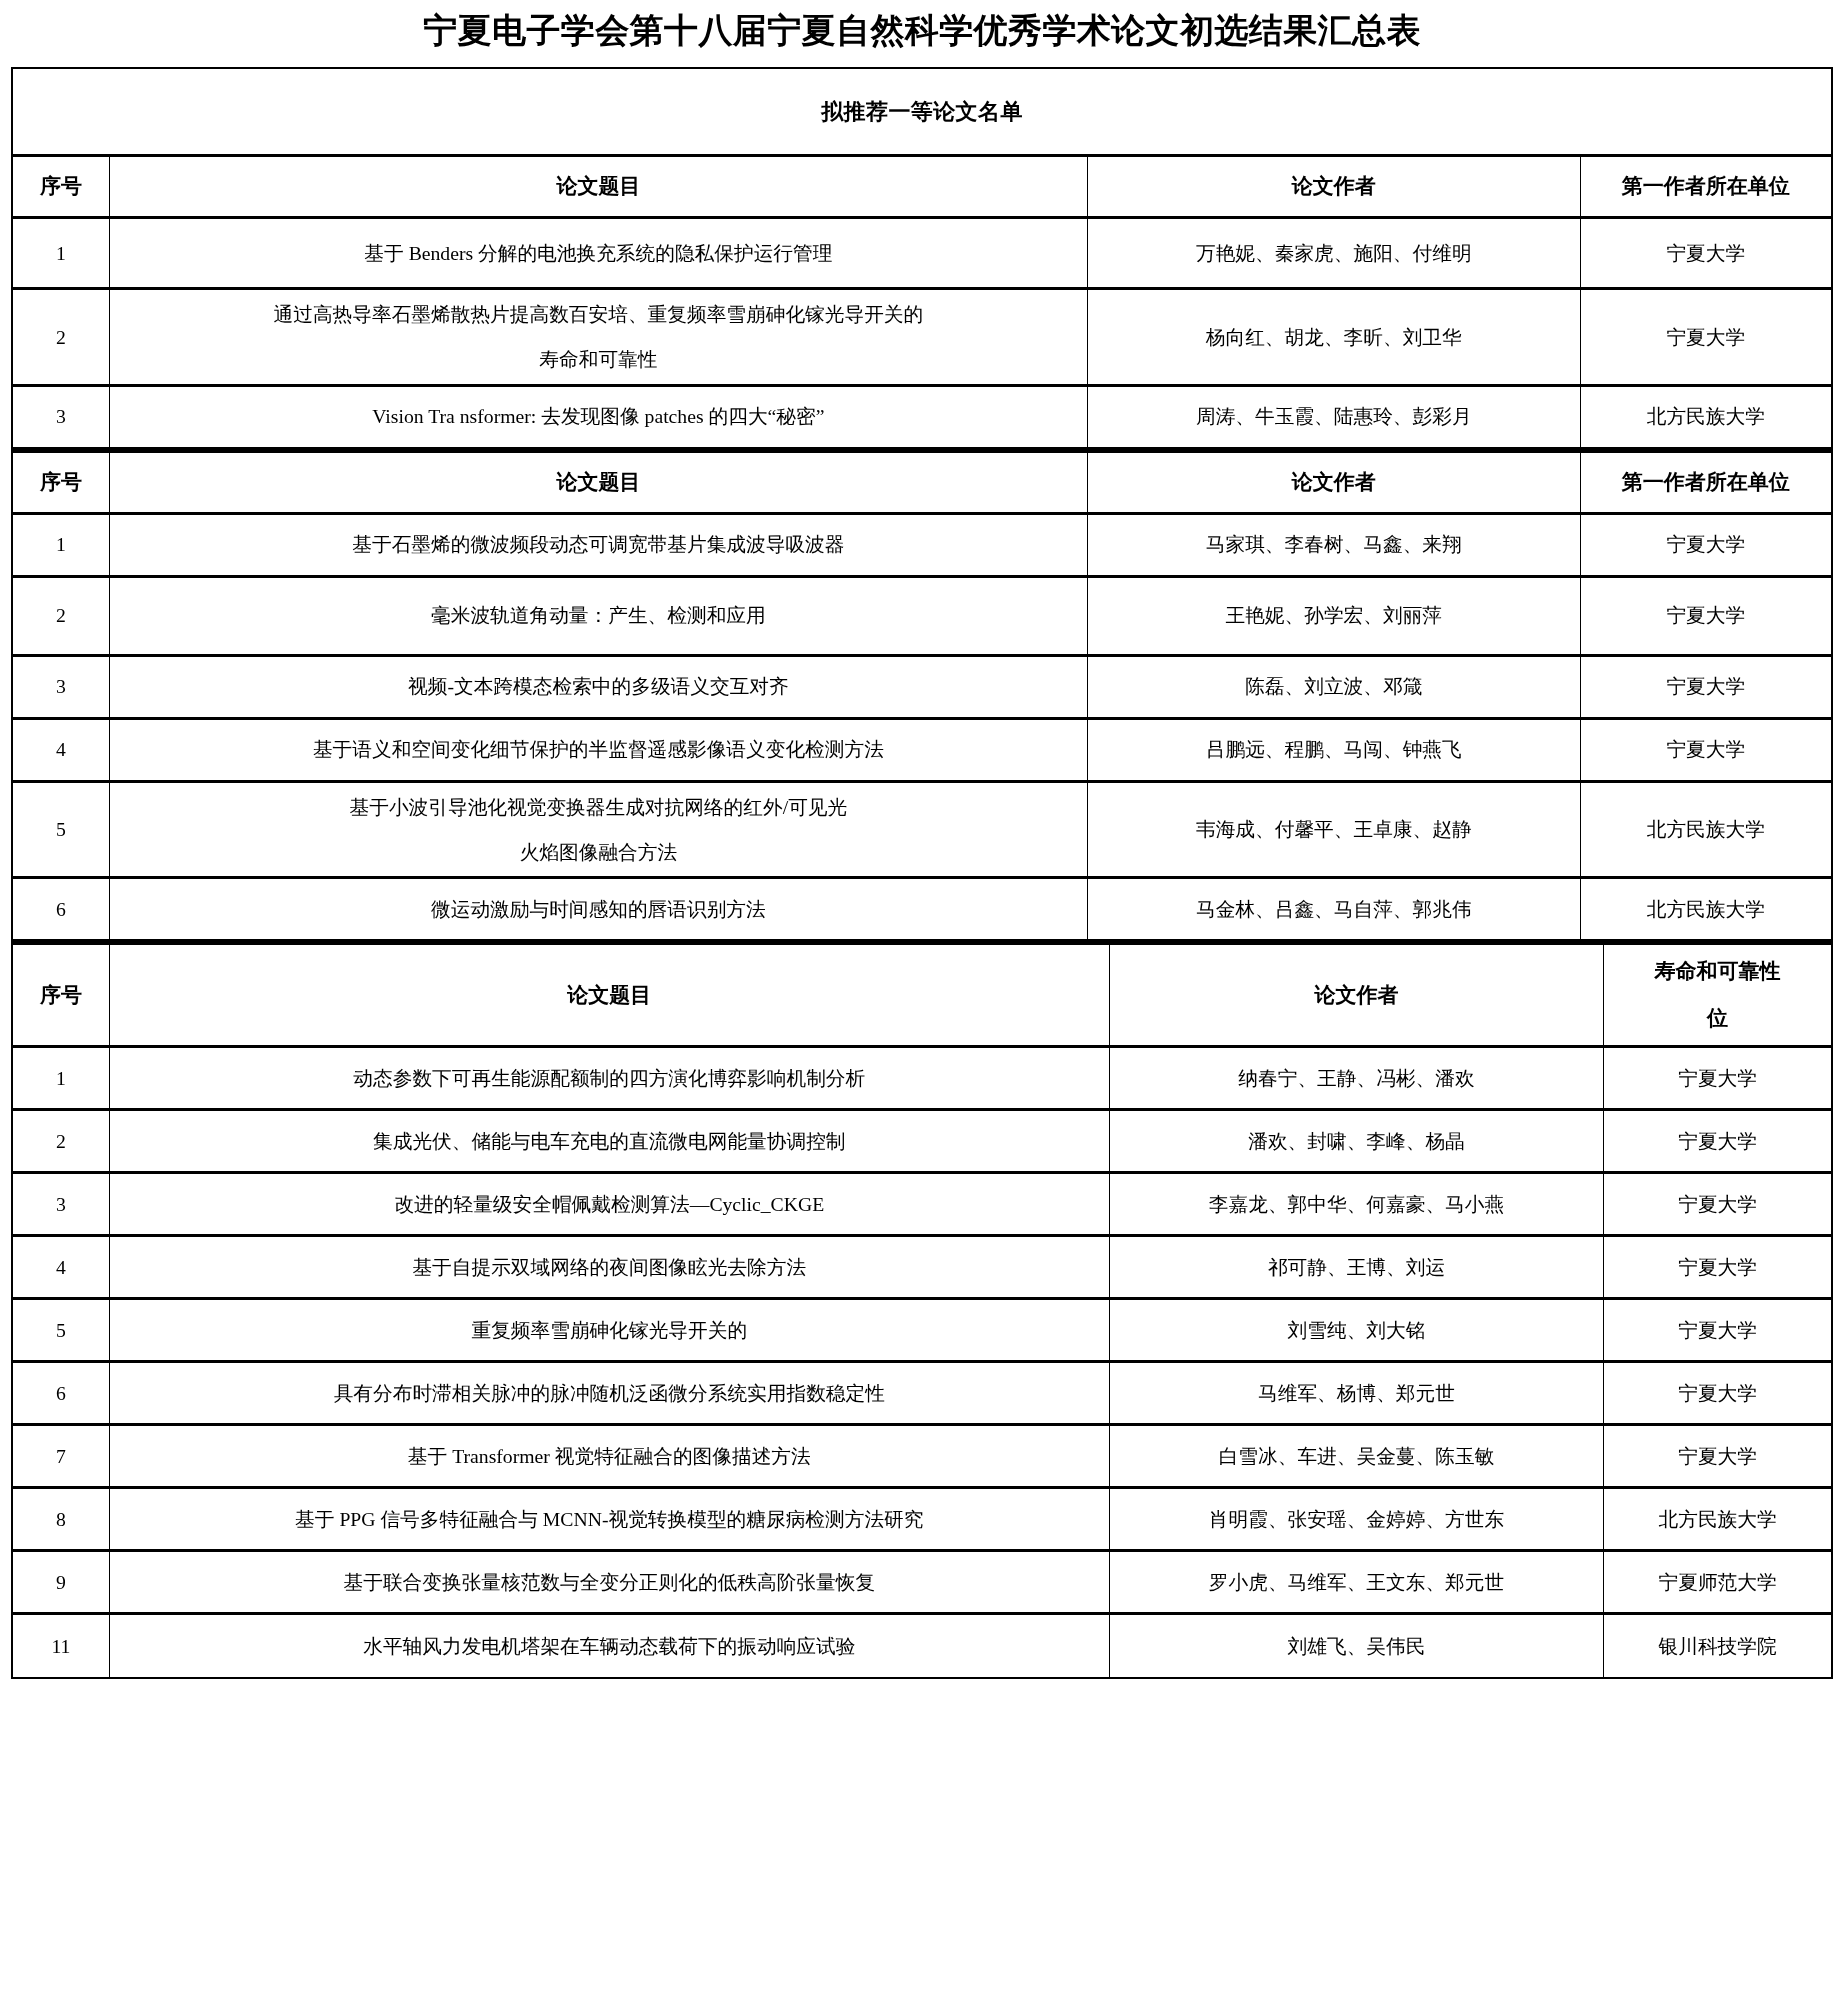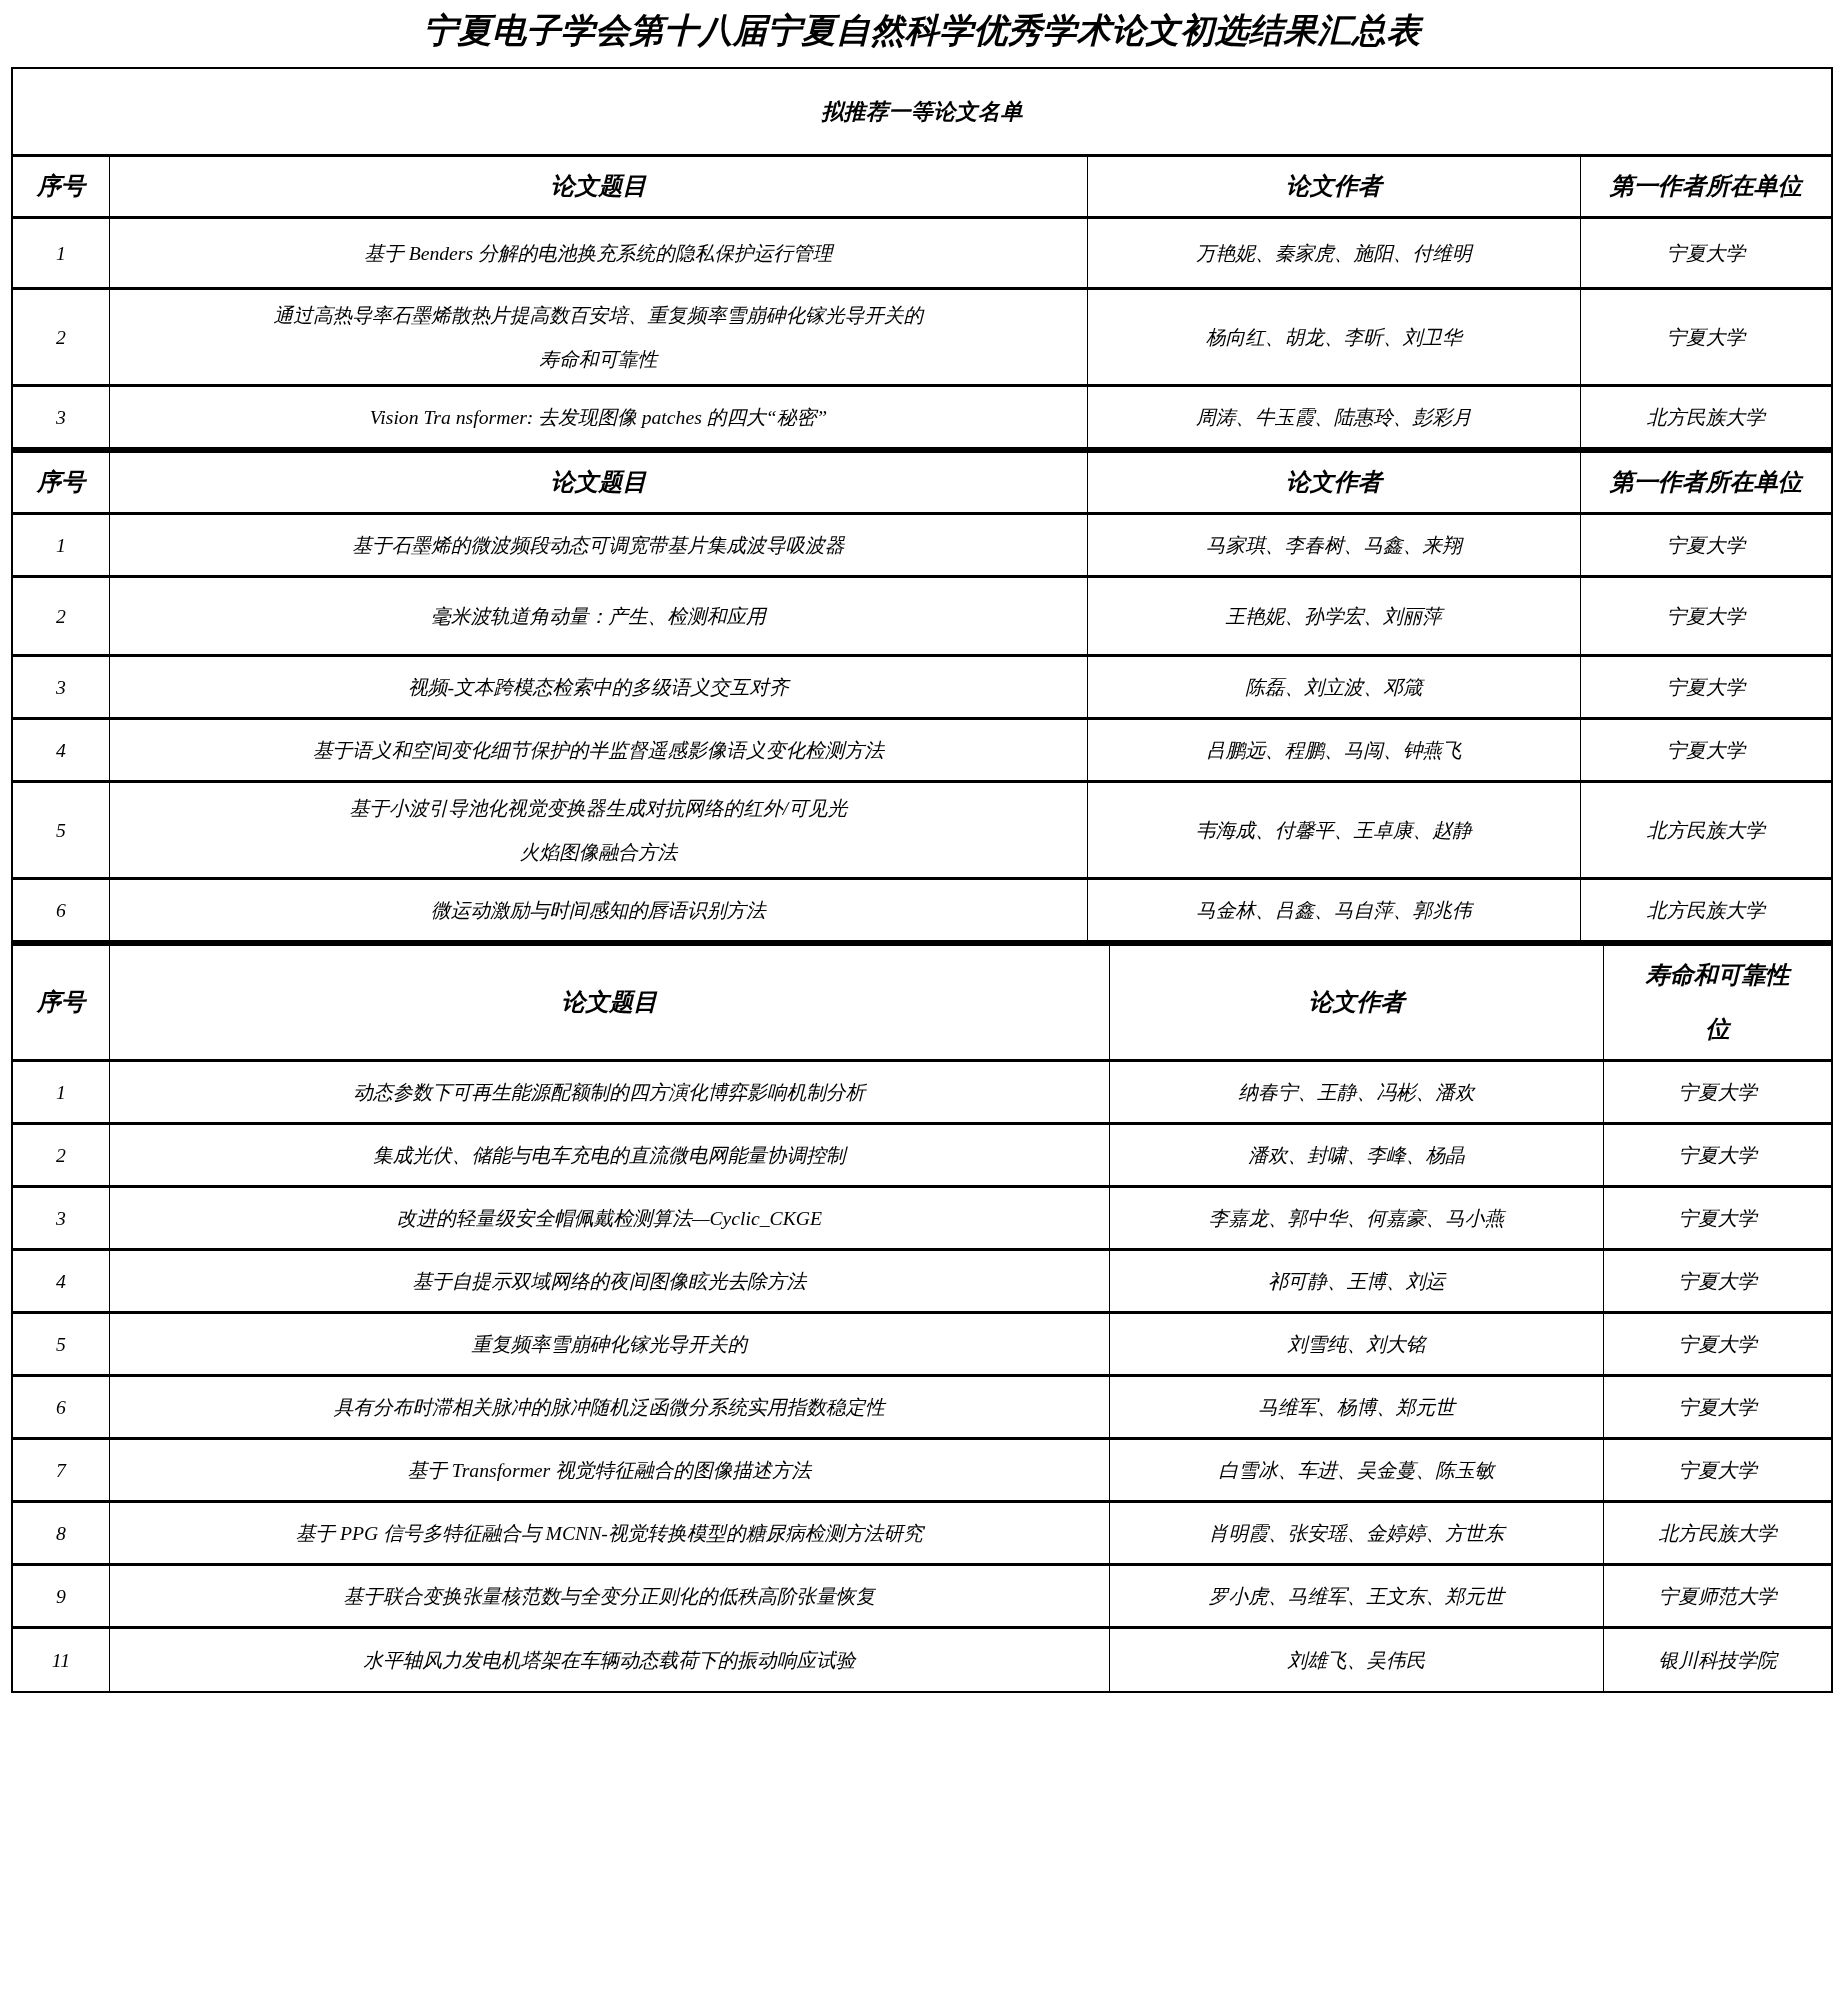--- a/index.html
+++ b/index.html
@@ -8,21 +8,20 @@
     background: #ffffff;
     color: #000000;
   }
   body {
     width: 1844px;
     min-height: 1995px;
     font-family: "Liberation Serif", "DejaVu Serif", serif;
   }
   .page {
     padding: 6px 11px 3.4px 11px;
-    font-style: italic;
   }
   .doc-title {
     text-align: center;
     font-size: 34px;
     font-weight: bold;
     margin: 2.6px 0 14.5px 0;
     line-height: 1.3;
     letter-spacing: 0.4px;
   }
   .doc {
@@ -51,21 +50,21 @@
   table.sec-table tr.first-row > td, table.sec-table tr.first-row > th { border-top: none; }
   table.sec-table.last tr.last-row > td { border-bottom: none; }
 
   tr.r-sec td {
     font-weight: bold;
     font-size: 22px;
     letter-spacing: 0.4px;
   }
   table.sec-table th {
     font-weight: bold;
-    font-size: 24px;
+    font-size: 21px;
   }
   
   tr.r-sec        { height: 86px; }
   tr.r-head       { height: 62px; }
   tr.r-head-tall  { height: 92px; }
   tr.r            { height: 63px; }
   tr.r-first      { height: 71px; }
   tr.r-mid        { height: 79px; }
   tr.r-tall       { height: 88px; }
   tr.r3           { height: 63px; }

